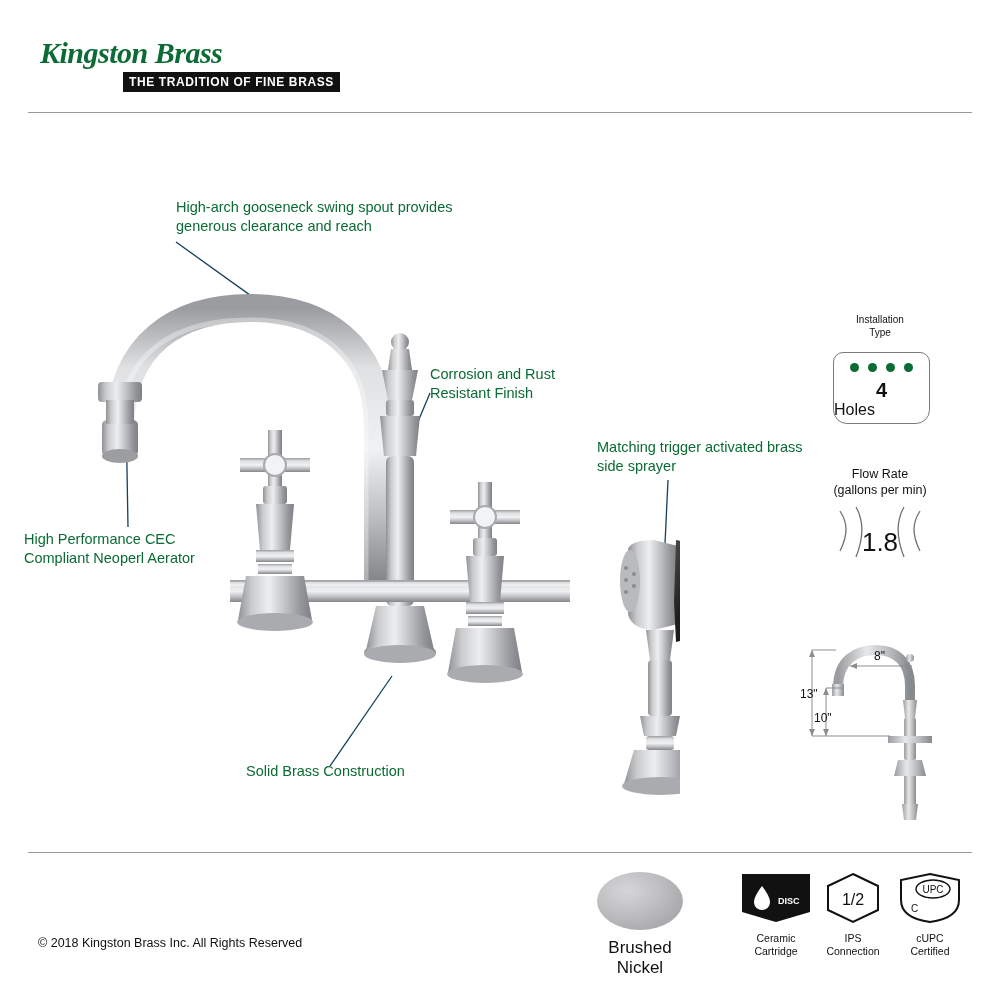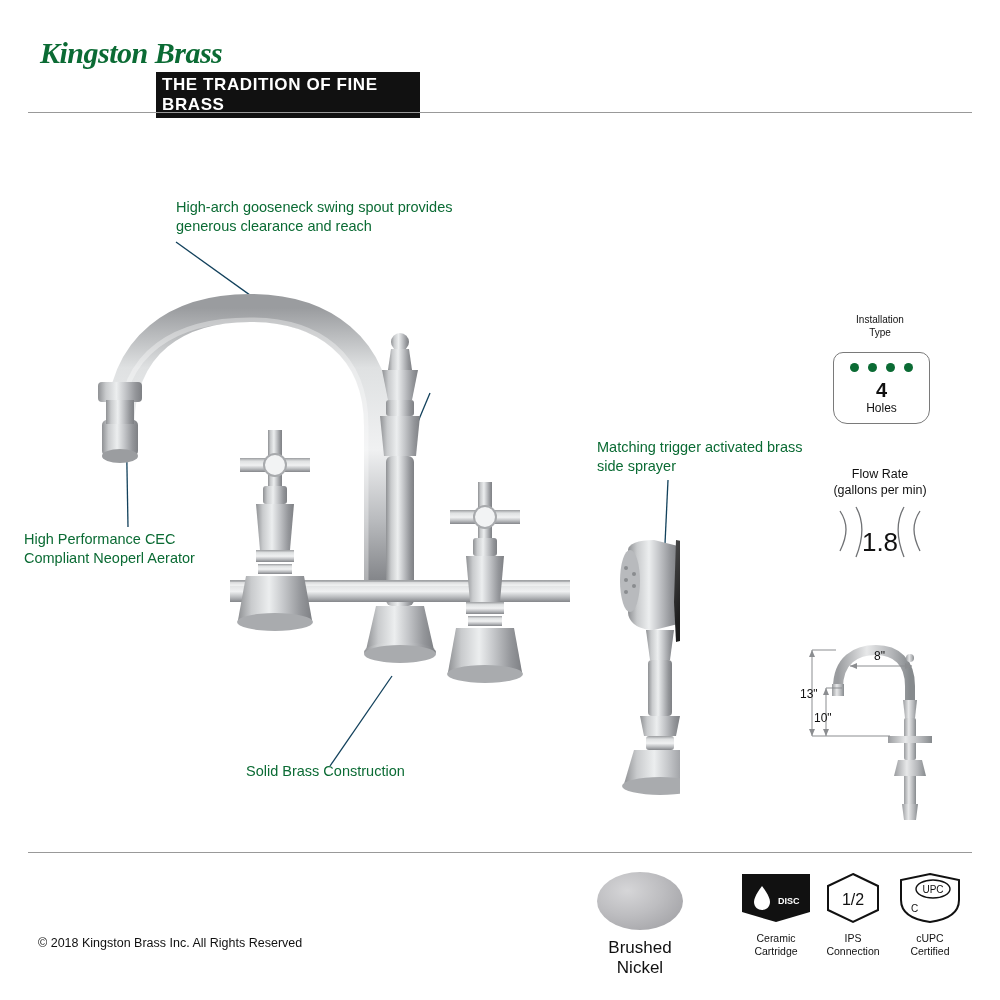--- a/index.html
+++ b/index.html
@@ -31,24 +31,24 @@
     font-family: "Liberation Serif", serif;
     font-style: italic;
     font-weight: bold;
     font-size: 30px;
     color: #0b6b34;
     letter-spacing: -0.5px;
     line-height: 1;
   }
   .brand-tagline {
     margin-top: 4px;
-    margin-left: 116px;
+    margin-left: 83px;
     background: #111;
     color: #fff;
-    font-size: 17px;
+    font-size: 12px;
     font-weight: bold;
     letter-spacing: 0.6px;
     padding: 3px 6px 3px 6px;
     display: inline-block;
   }
   .header-rule {
     position: absolute;
     left: 28px;
     right: 28px;
     top: 112px;
@@ -125,22 +125,21 @@
     top: 26px;
     text-align: center;
     font-size: 20px;
     font-weight: bold;
     color: #111;
   }
   .hole-label {
     position: absolute;
     left: 0; right: 0;
     top: 48px;
-    text-align: center;
-    font-size: 12px;
+    font-size: 16px;
     color: #111;
   }
   .flow-title {
     position: absolute;
     left: 812px;
     top: 466px;
     width: 136px;
     text-align: center;
     font-size: 12.5px;
     line-height: 1.3;
@@ -225,20 +224,21 @@
 <div class="page">
 
   <div class="brand">
     <div class="brand-name">Kingston Brass</div>
     <div class="brand-tagline">THE TRADITION OF FINE BRASS</div>
   </div>
   <div class="header-rule"></div>
 
   <div class="callout" style="left:176px; top:198px; width:330px;">High-arch gooseneck swing spout provides generous clearance and reach</div>
 
+  <div class="callout" style="left:430px; top:365px; width:180px;">Corrosion and Rust Resistant Finish</div>
 
   <div class="callout" style="left:597px; top:438px; width:212px;">Matching trigger activated brass side sprayer</div>
 
   <div class="callout" style="left:24px; top:530px; width:220px;">High Performance CEC Compliant Neoperl Aerator</div>
 
   <div class="callout" style="left:246px; top:762px; width:170px;">Solid Brass Construction</div>
 
   <div class="leader" style="left:0; top:0; width:1000px; height:1000px;">
     <svg width="1000" height="1000" viewBox="0 0 1000 1000">
       <g stroke="#12415c" stroke-width="1.3" fill="none">

